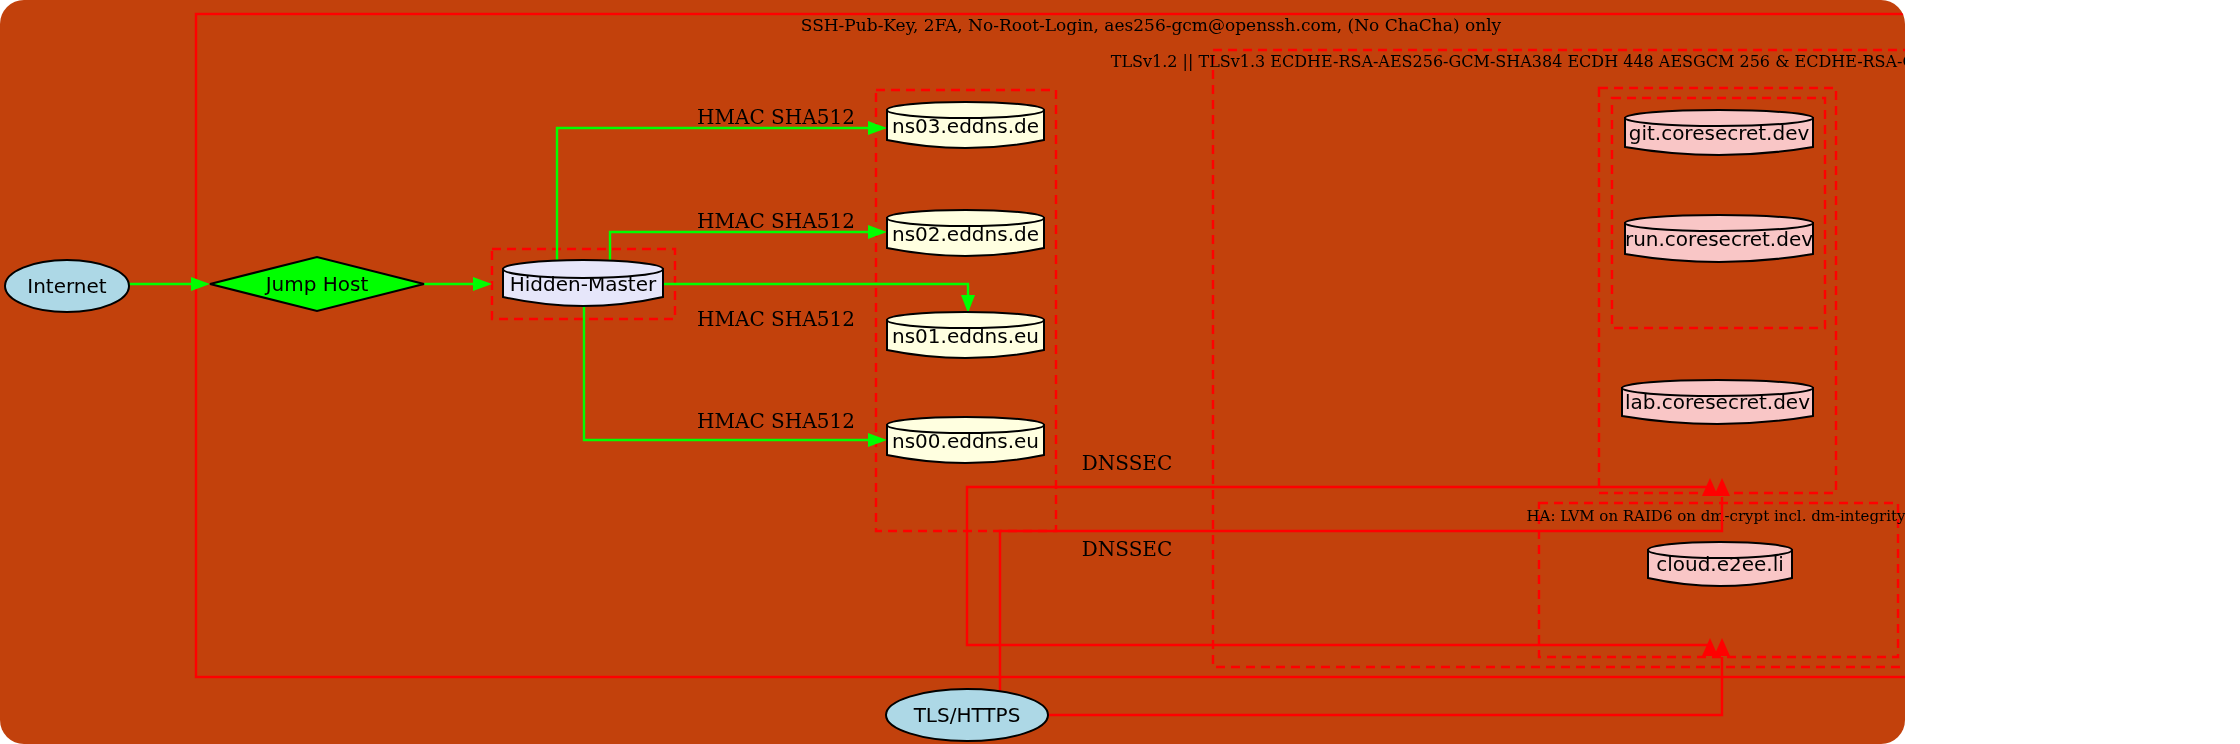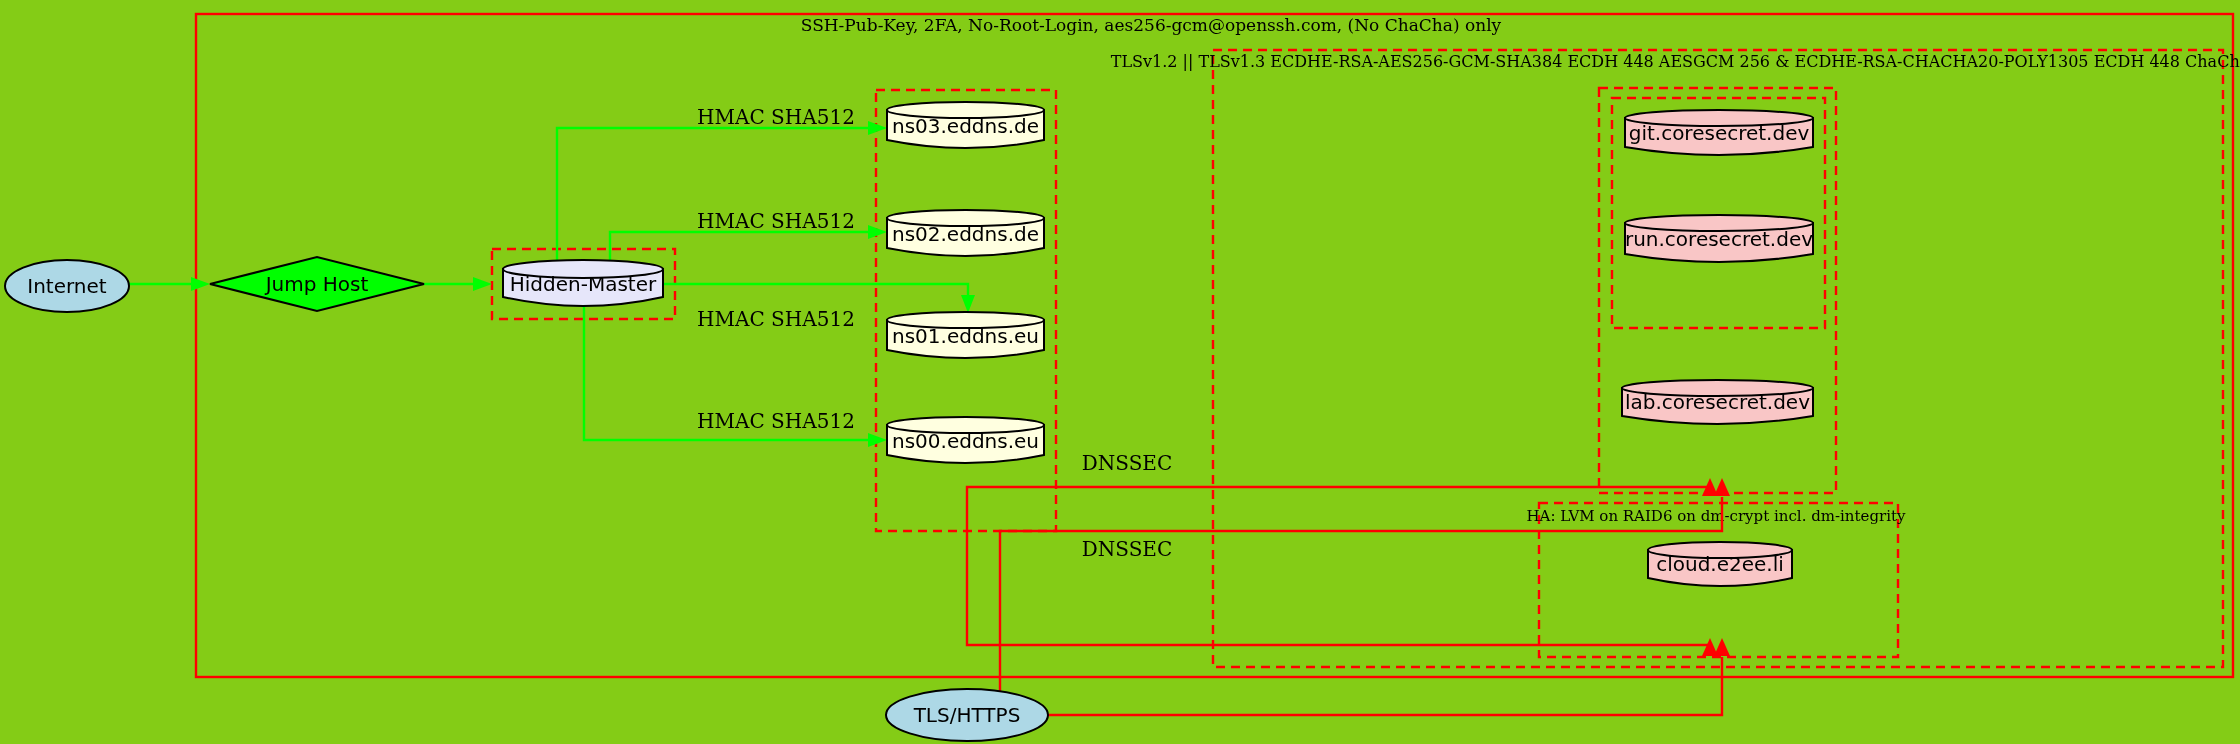--- a/index.html
+++ b/index.html
@@ -1,16 +1,16 @@
 <!DOCTYPE html>
 <html><head>
 <meta charset="utf-8">
 <style>
   html,body{margin:0;padding:0;background:#ffffff;}
-  .stage{position:relative;width:2240px;height:744px;background:#84cc16;overflow:hidden;}
+  .stage{position:relative;width:1905px;height:744px;background:#c2410c;overflow:hidden;border-radius:24px;}
   svg{display:block;}
   text{fill:#000000;}
   .node-label{font-family:"DejaVu Sans",sans-serif;font-size:20px;}
   .edge-label{font-family:"DejaVu Serif",serif;font-size:20px;}
   .cluster-label-ssh{font-family:"DejaVu Serif",serif;font-size:17px;}
   .cluster-label-tls{font-family:"DejaVu Serif",serif;font-size:16px;}
   .cluster-label-ha{font-family:"DejaVu Serif",serif;font-size:15px;}
   .cluster-box{fill:none;stroke:#ff0000;stroke-width:2.4;}
   .cluster-dashed{stroke-dasharray:9,6;}
   .edge-green{fill:none;stroke:#00ff00;stroke-width:2.4;}

